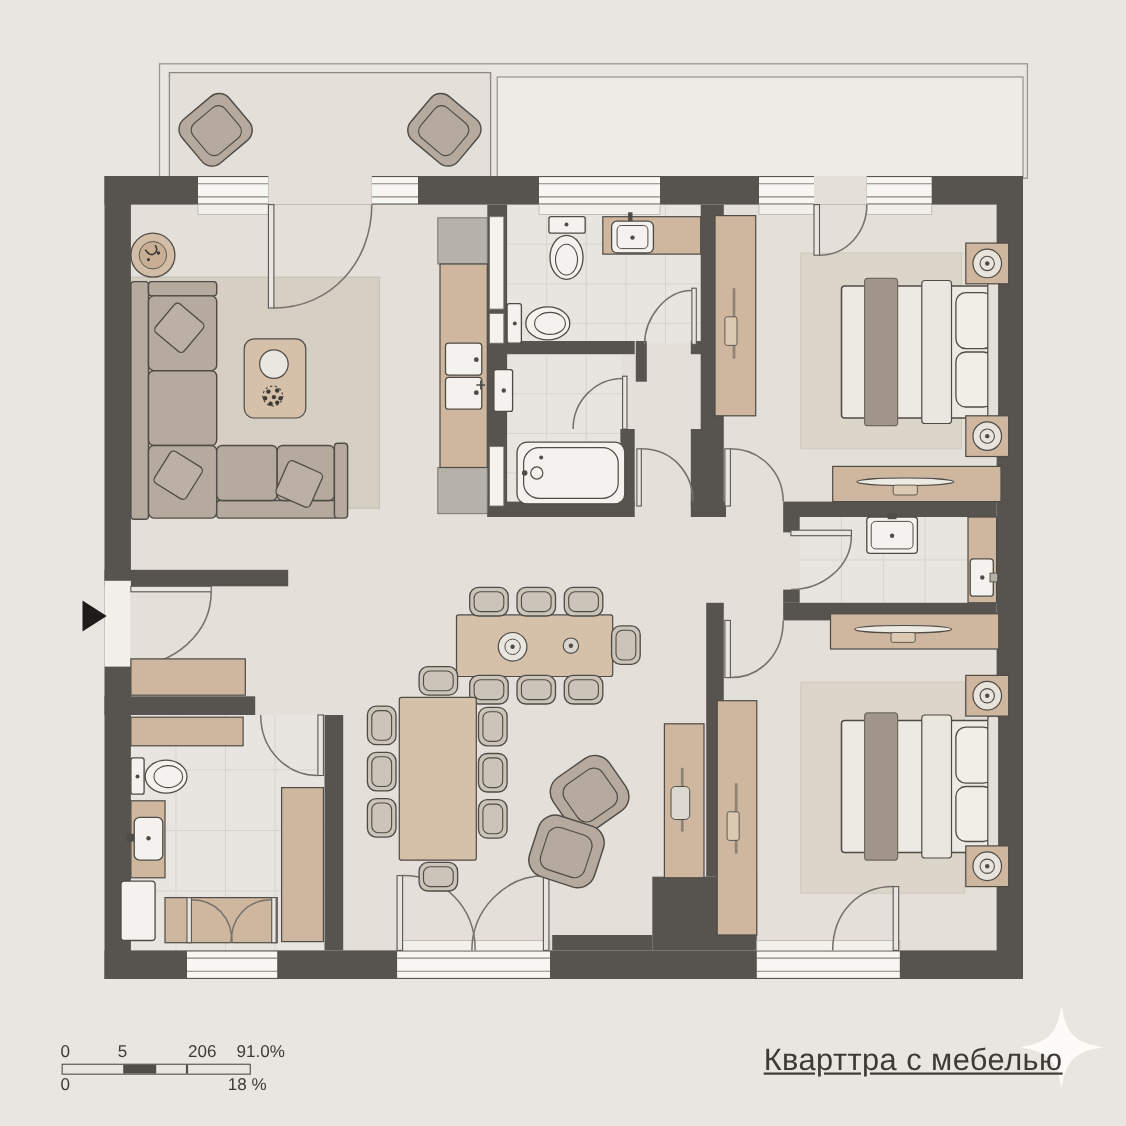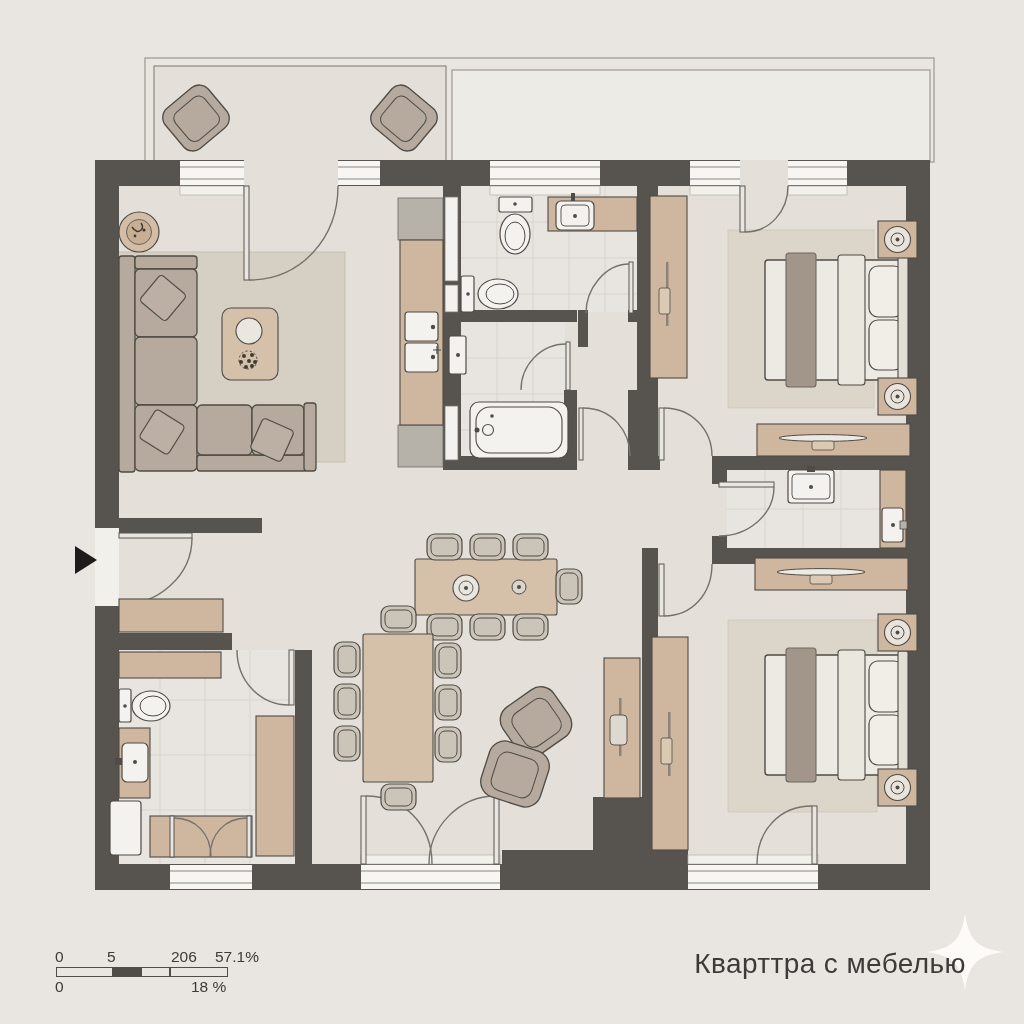--- a/index.html
+++ b/index.html
@@ -37,21 +37,21 @@
   .knob{fill:#dcc9b2;stroke:var(--line);stroke-width:.8;}
   .balc{fill:none;stroke:#9b978f;stroke-width:1.2;}
 
   #scalebar{position:absolute;left:55px;top:948px;width:210px;height:52px;color:var(--text);font-size:15.5px;}
   #scalebar .lb{position:absolute;top:0;white-space:nowrap;}
   #scalebar .lb2{position:absolute;top:30px;white-space:nowrap;}
   #sb-rect{position:absolute;left:1px;top:19px;width:170px;height:8px;border:1.4px solid #504c47;background:transparent;}
   #sb-seg{position:absolute;left:55px;top:0;width:30px;height:100%;background:#504c47;}
   #sb-tick{position:absolute;left:112px;top:0;width:1.5px;height:100%;background:#504c47;}
   #plan-title{position:absolute;left:640px;top:948px;width:326px;text-align:right;
-    font-size:28px;letter-spacing:.4px;color:var(--text);z-index:3;}
+    font-size:28px;letter-spacing:.4px;color:var(--text);z-index:3;text-decoration:underline;}
   #sparkle{position:absolute;left:925px;top:912px;z-index:2;}
 </style>
 <title>Кварттра с мебелью</title></head>
 <body>
 
 
 
 <svg id="floorplan" width="1024" height="1024" viewBox="0 0 1024 1024" xmlns="http://www.w3.org/2000/svg">
   <defs>
     <g id="dchair">
@@ -462,26 +462,26 @@
 
 <svg id="sparkle" width="80" height="80" viewBox="0 0 80 80">
   <path d="M40,2 C44,28 52,36 78,40 C52,44 44,52 40,78 C36,52 28,44 2,40 C28,36 36,28 40,2 Z" fill="#fcfbf7"></path>
 </svg>
 
 
 <div id="scalebar">
   <span class="lb" style="left:0">0</span>
   <span class="lb" style="left:52px">5</span>
   <span class="lb" style="left:116px">206</span>
-  <span class="lb" style="left:160px">57.1%</span>
+  <span class="lb" style="left:160px">91.0%</span>
   <div id="sb-rect">
     <div id="sb-seg"></div>
     <div id="sb-tick"></div>
   </div>
   <span class="lb2" style="left:0">0</span>
-  <span class="lb2" style="left:136px">18 %</span>
+  <span class="lb2" style="left:152px">18 %</span>
 </div>
 
 
 <div id="plan-title">Кварттра с мебелью</div>
 
 
 
 
 </body></html>

